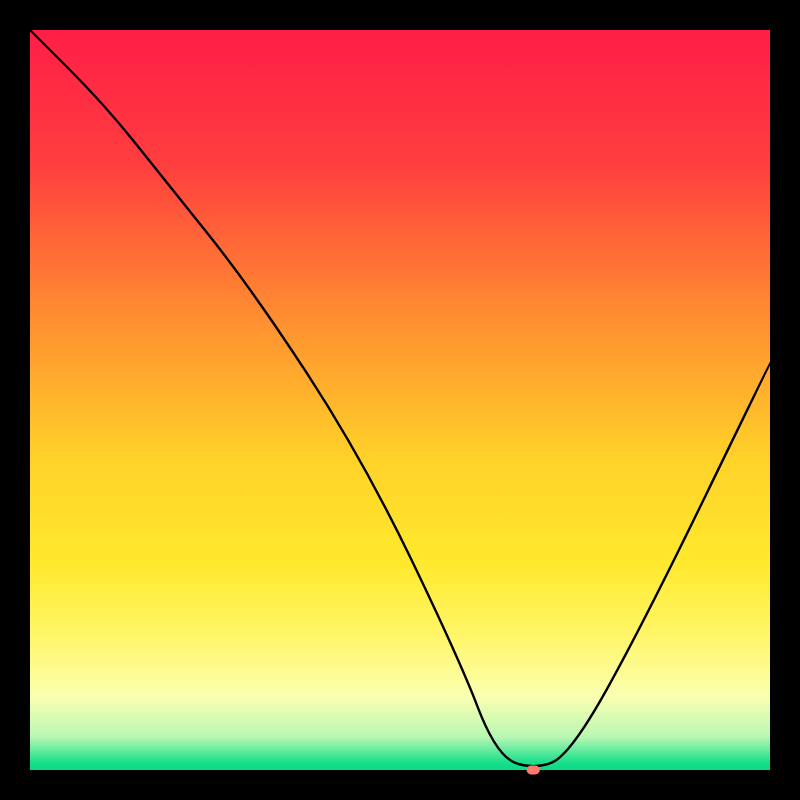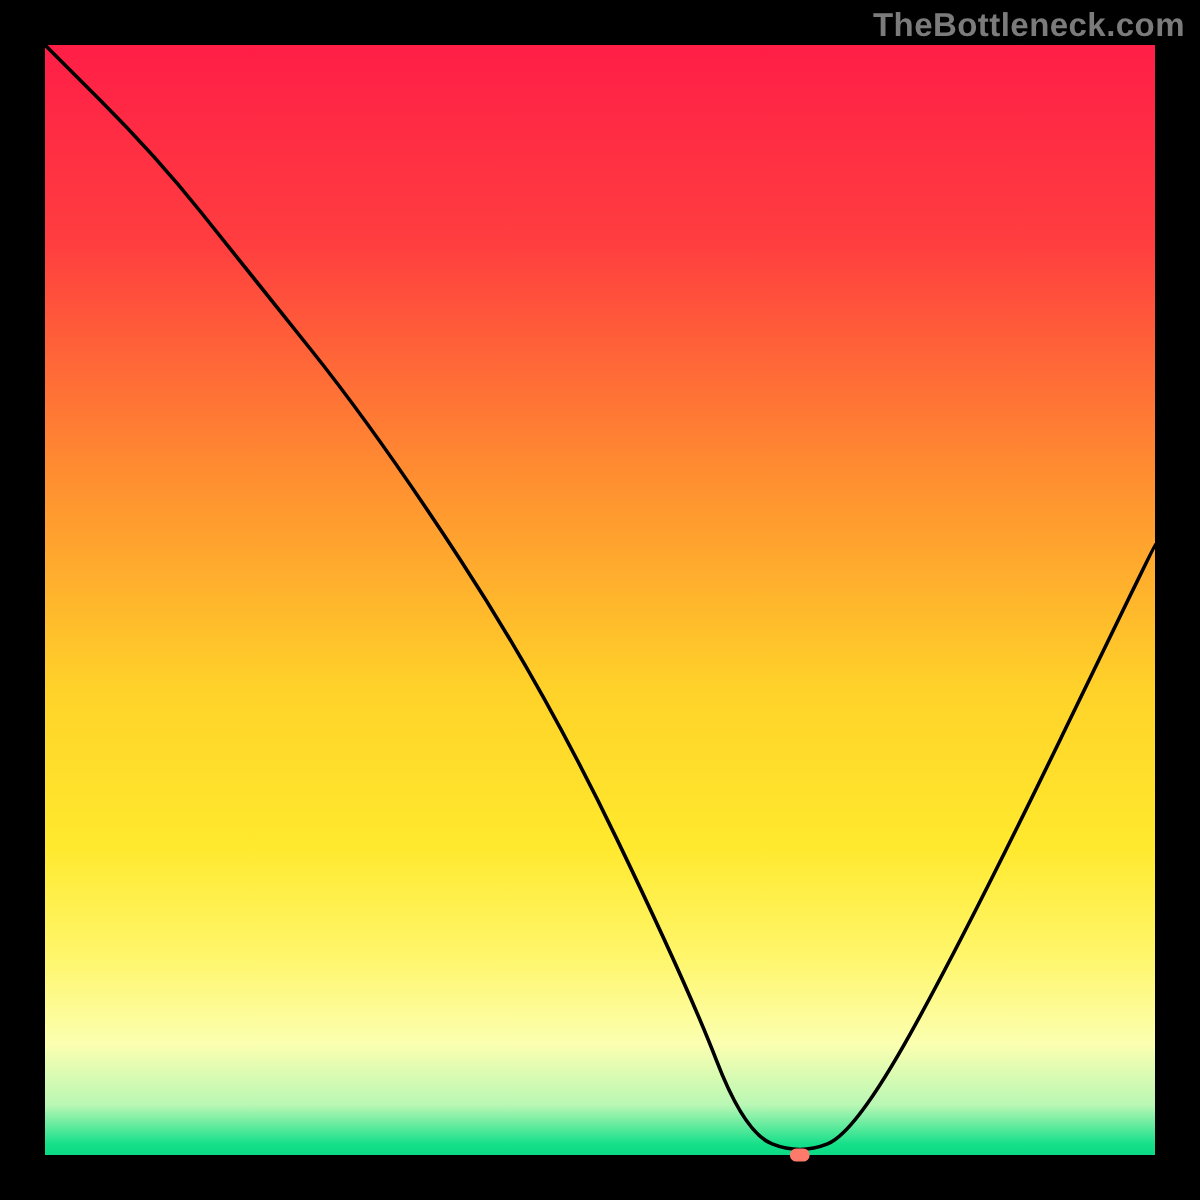--- a/index.html
+++ b/index.html
@@ -29,21 +29,20 @@
   svg {
     position: absolute;
     top: 0;
     left: 0;
   }
 </style>
 </head>
 <body>
 
 <div class="container">
-  <div class="watermark">TheBottleneck.com</div>
   <svg id="chart-svg" width="800" height="800">
       <defs>
         <linearGradient id="bg-grad" x1="0" y1="0" x2="0" y2="1">
           <stop offset="0%" stop-color="#ff1e47"></stop>
           <stop offset="18%" stop-color="#ff3e3f"></stop>
           <stop offset="38%" stop-color="#ff8b31"></stop>
           <stop offset="57.99999999999999%" stop-color="#ffd229"></stop>
           <stop offset="72%" stop-color="#ffe92d"></stop>
           <stop offset="82%" stop-color="#fff66a"></stop>
           <stop offset="90%" stop-color="#fbffb0"></stop>

